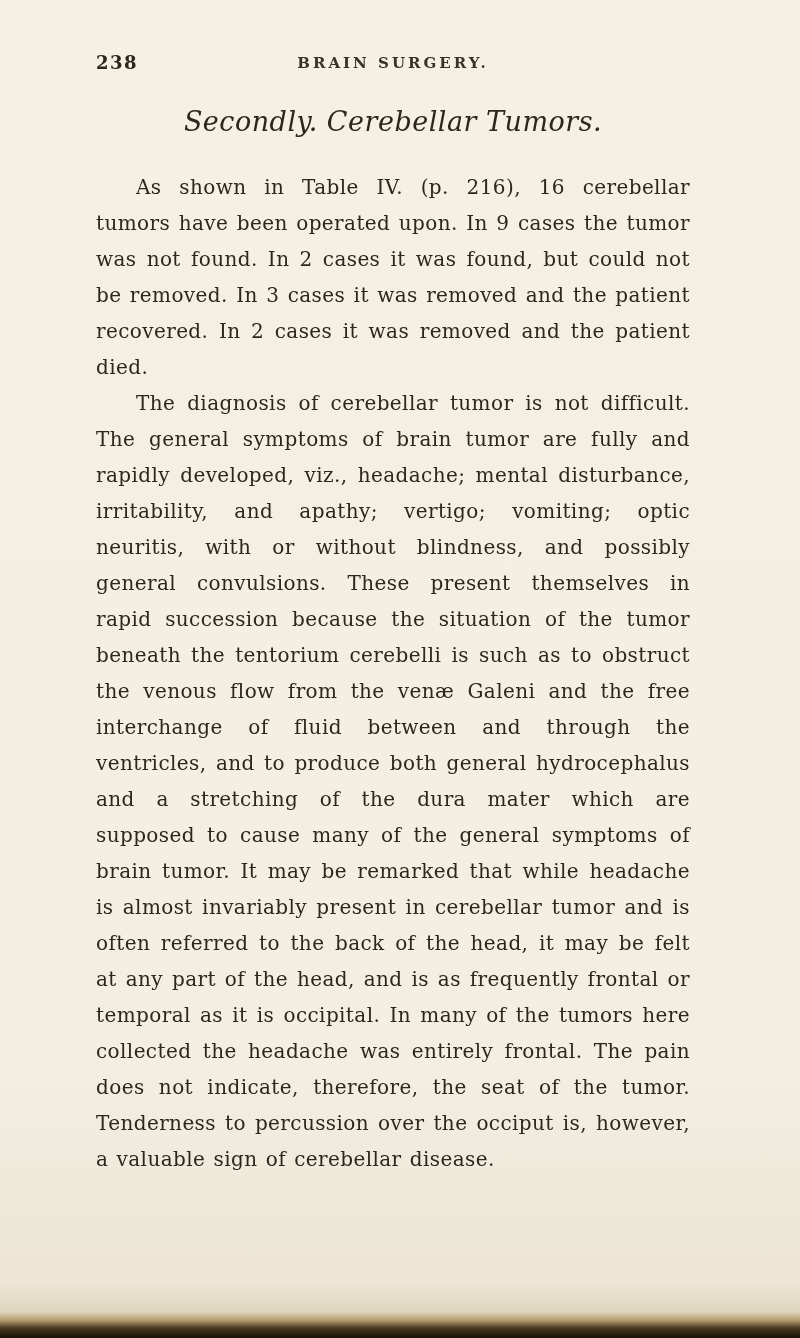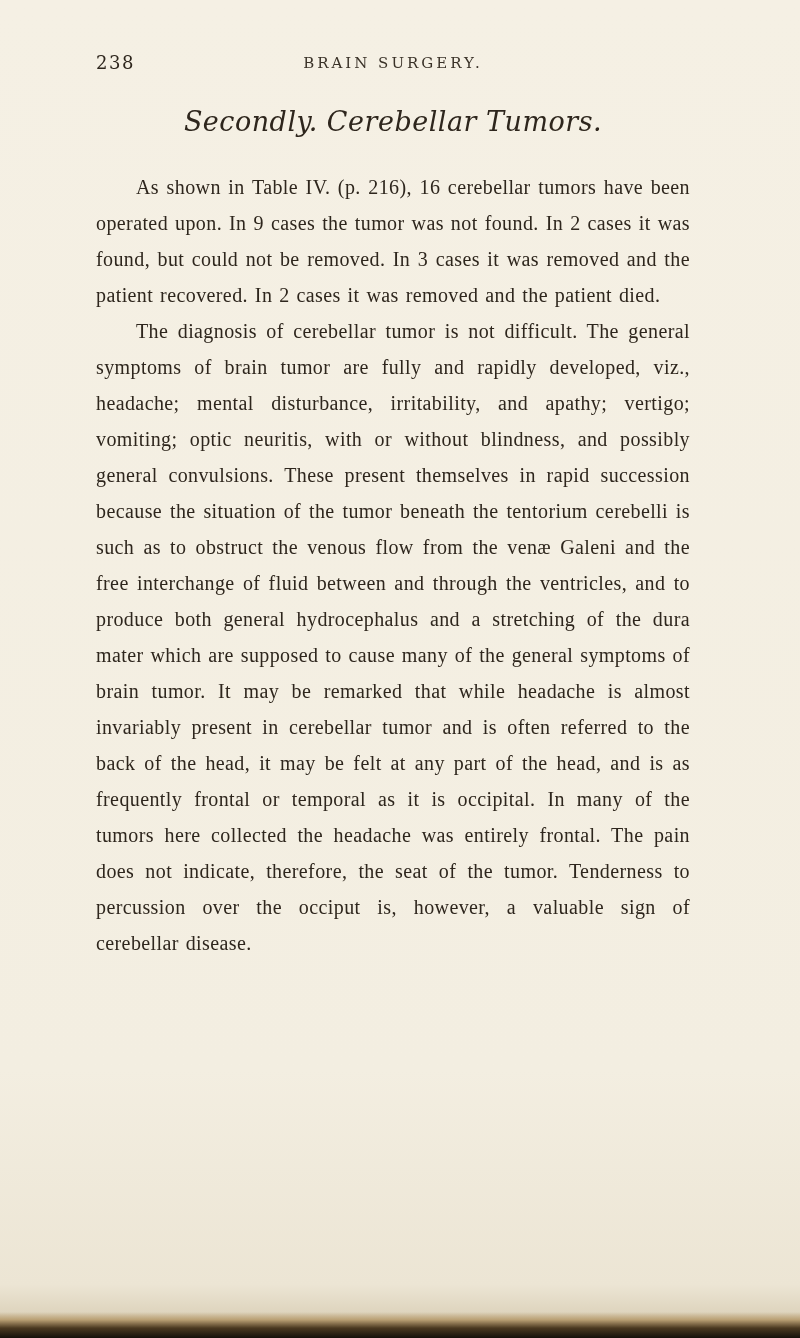--- a/index.html
+++ b/index.html
@@ -24,20 +24,21 @@
   .content {
     position: absolute;
     left: 96px;
     top: 50px;
     width: 594px;
   }
   .header {
     position: relative;
     height: 30px;
     margin-bottom: 20px;
+    font-weight: bold;
   }
   .pagenum {
     position: absolute;
     left: 0;
     top: 2px;
     font-size: 18px;
     letter-spacing: 1.5px;
   }
   .running {
     position: absolute;
@@ -60,21 +61,20 @@
   }
   .para {
     font-size: 20px;
     line-height: 36px;
     text-align: justify;
     text-indent: 40px;
     margin: 0;
     letter-spacing: 0.4px;
     word-spacing: 1.5px;
     hyphens: auto;
-    font-family: Liberation Serif, serif;
     -webkit-hyphens: auto;
   }
   .page-edge {
     position: absolute;
     left: 0;
     right: 0;
     bottom: 0;
     height: 26px;
     background: linear-gradient(to bottom,
       rgba(180,155,110,0) 0%,

